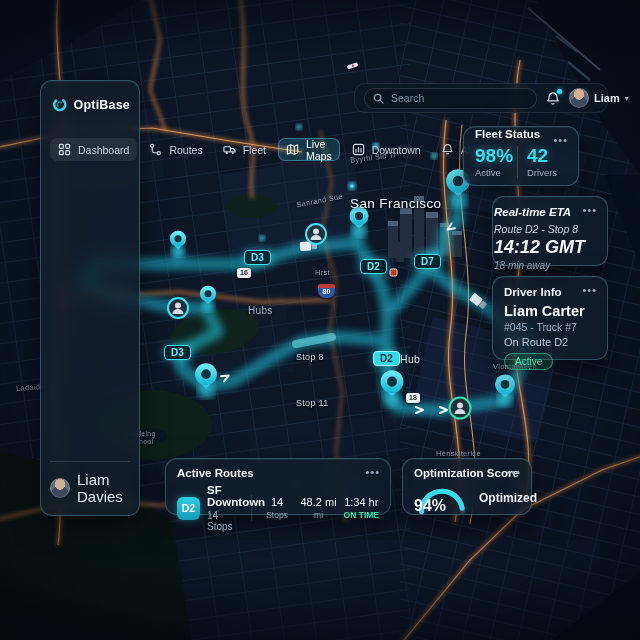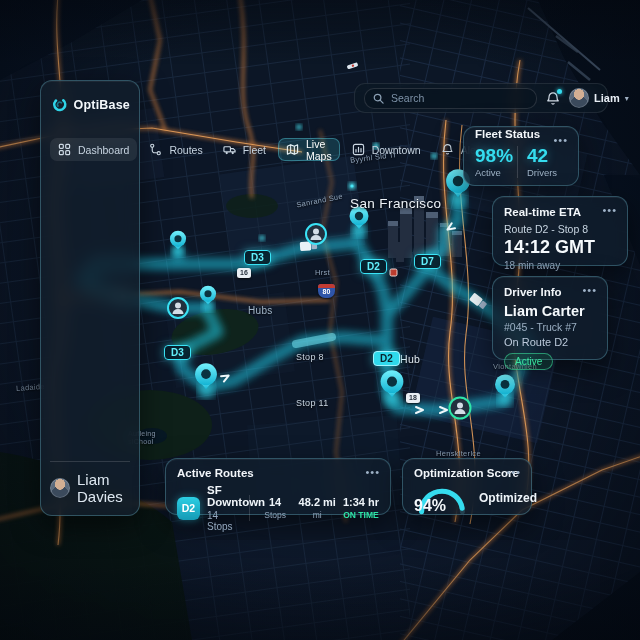--- a/index.html
+++ b/index.html
@@ -71,41 +71,41 @@
   .userchip .nm{font-size:11px;color:#e8eef5;font-weight:bold;}
   .chev{color:#9fb0c2;font-size:8px;}
   
   .fleet{left:463px;top:126px;width:116px;height:60px;padding:1px 11px;}
   .stats{display:flex;align-items:center;margin-top:6px;}
   .stat{flex:1;}
   .stat .v{font-size:19px;font-weight:bold;color:var(--accent,#38dcef);line-height:20px;
     text-shadow:0 0 10px rgba(56,220,239,.4);}
   .stat .l{font-size:9.5px;color:#9db1c4;margin-top:1px;}
   .vdiv{width:1px;align-self:stretch;background:rgba(255,255,255,.15);margin:0 9px 0 2px;}
-  .eta{left:492px;top:196px;width:136px;height:70px;padding:9px 11px;}
+  .eta{left:492px;top:196px;width:116px;height:70px;padding:9px 1px;font-style:italic;}
   .eta .route{font-size:10.5px;color:#c7d4e0;margin-top:5px;}
   .eta .time{font-size:18px;font-weight:bold;color:#f5f9fc;margin-top:2px;}
   .eta .away{font-size:10px;color:#8fa3b8;margin-top:2px;}
   .driver{left:492px;top:276px;width:116px;height:84px;padding:9px 11px;}
   .driver .nm{font-size:14.5px;font-weight:bold;color:#f5f9fc;margin-top:5px;}
   .driver .id{font-size:10.5px;color:#9db1c4;margin-top:2px;}
   .driver .rt{font-size:11px;color:#bccadb;margin-top:3px;}
   .pill{display:inline-block;margin-top:5px;padding:2px 10px;border-radius:999px;font-size:10px;
     color:#3ce6a0;background:rgba(34,197,94,.13);border:1px solid rgba(62,230,160,.55);}
   
   .routespanel{left:165px;top:458px;width:226px;height:57px;padding:8px 11px;}
   .rrow{display:flex;align-items:center;gap:7px;margin-top:5px;}
   .chip{width:23px;height:23px;border-radius:6px;display:flex;align-items:center;justify-content:center;
     font-size:10.5px;font-weight:bold;color:#fff;
     background:linear-gradient(180deg,#2ccfe4,#159ab5);box-shadow:0 0 8px rgba(44,207,228,.45);}
   .rname{font-size:11.5px;font-weight:bold;color:#f1f6fa;line-height:12px;}
   .rsub{font-size:10px;color:#93a7bd;margin-top:2px;}
   .rdiv{width:1px;height:26px;background:rgba(255,255,255,.14);margin:0 2px;}
   .rstat{text-align:center;min-width:33px;}
-  .rstat .v{font-size:11px;font-weight:bold;color:#eef4f9;}
+  .rstat .v{font-size:11px;font-weight:normal;color:#eef4f9;}
   .rstat .l{font-size:8.5px;color:#8fa3b8;margin-top:2px;}
   .rstat .l.ok{color:#2ee6a8;font-weight:bold;}
   .opt{left:402px;top:458px;width:130px;height:57px;padding:8px 11px;}
   .optrow{display:flex;align-items:center;gap:9px;margin-top:2px;}
   .gauge{position:relative;width:56px;height:34px;}
   .gauge .pct{position:absolute;left:0;right:0;bottom:0;text-align:left;font-size:16px;
     font-weight:bold;color:#f4f8fb;}
   .optlbl{font-size:12px;color:#eef4f9;font-weight:bold;}
 </style>
 </head>

